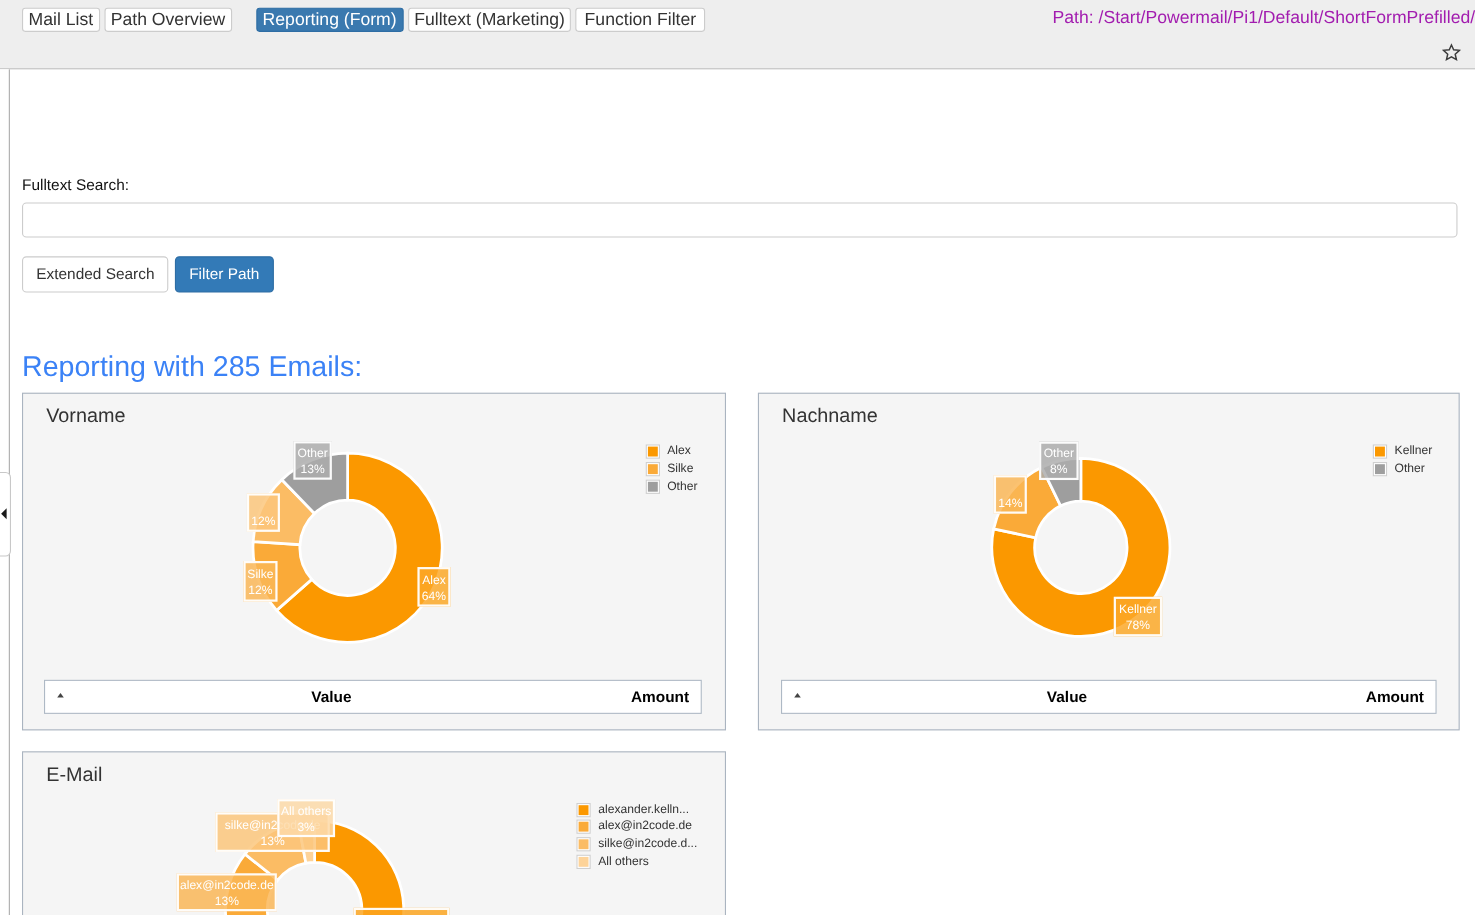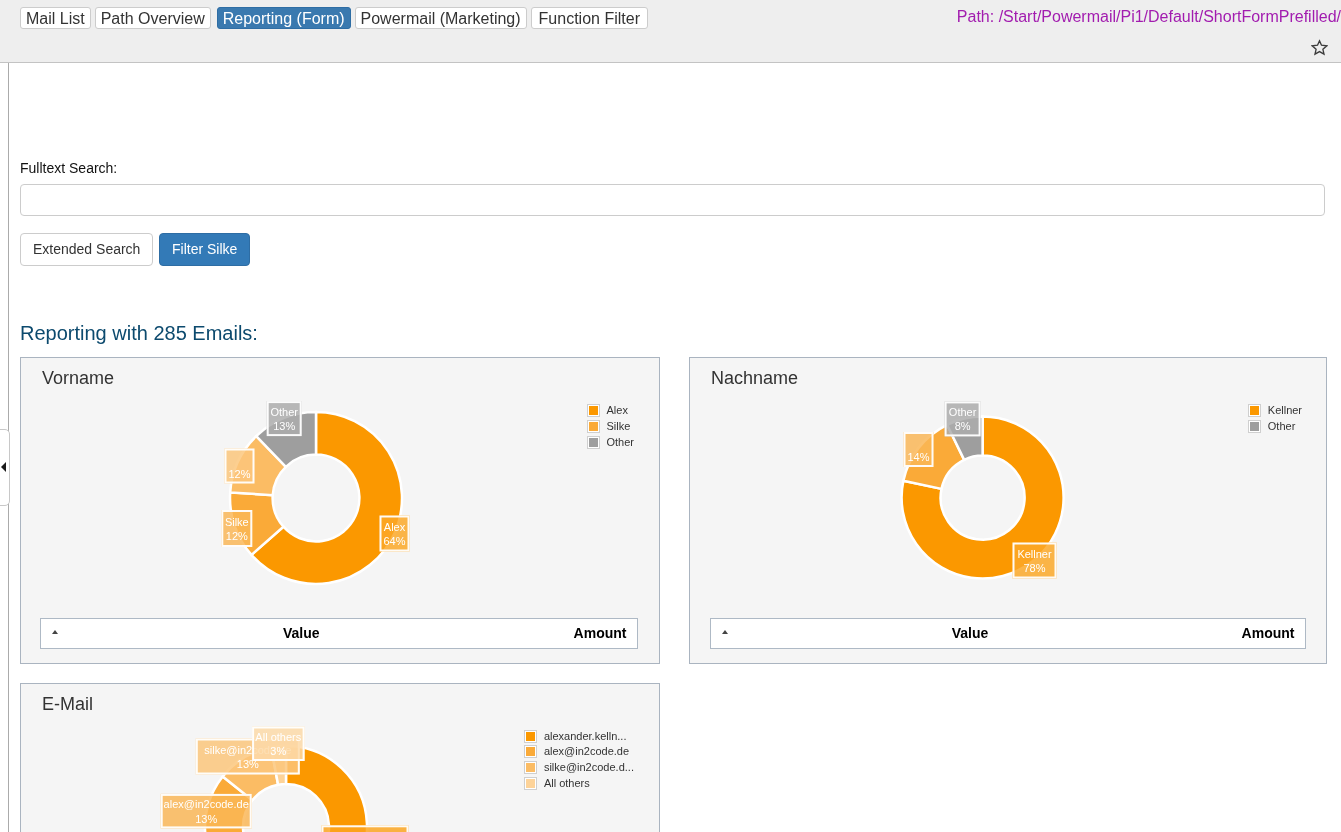--- a/index.html
+++ b/index.html
@@ -1,46 +1,46 @@
 <!DOCTYPE html>
 <html><head><meta charset="utf-8"><title>Form Reporting</title><style>
 *{margin:0;padding:0}
 body{font-family:"Liberation Sans",sans-serif;background:#fff}
 #page{position:relative;width:1341px;height:832px;overflow:hidden;background:#fff}
 .docheader{position:absolute;left:0;top:0;width:100%;height:62px;background:#eee;border-bottom:1px solid #c3c3c3}
 .dbtn{display:inline-block;font-size:16px;color:#333;background:#fff;border:1px solid #ccc;border-radius:3px;padding:3px 5px 1px;line-height:16px;margin-right:4px;vertical-align:top}
-.dbtn.active{background:#3a79af;border-color:#2e6da4;color:#fff;margin-left:2px}
+.dbtn.active{background:#3a79af;border-color:#2e6da4;color:#fff;margin-left:18px}
 .dbtn.fc{padding:3px 7px 1px}
 .path{position:absolute;right:0;top:8px;font-size:16px;color:#a21caf}
 h1{position:absolute;left:20px;top:108px;font-size:36px;font-weight:normal;color:#1a1a1a;line-height:40px}
 .flabel{position:absolute;left:20px;top:160px;font-size:14px;font-weight:normal;color:#111}
 .finput{position:absolute;left:20px;top:184px;width:1303px;height:30px;border:1px solid #ccc;border-radius:4px;background:#fff}
 .btn{position:absolute;top:233px;height:19px;line-height:19px;padding:6px 12px;font-size:14px;border-radius:4px;border:1px solid #ccc;background:#fff;color:#333}
 .btn.primary{background:#337ab7;border-color:#2e6da4;color:#fff}
-h2{position:absolute;left:20px;top:318px;font-size:20px;font-weight:normal;color:#0c4a6e;line-height:30px}
+h2{position:absolute;left:20px;top:318px;font-size:26px;font-weight:normal;color:#3b82f6;line-height:30px}
 .panel{position:absolute;background:#f5f5f5;border:1px solid #aab4c0}
 .ph{position:absolute;left:21px;top:10px;font-size:18px;color:#333}
 </style></head><body>
 <div id="page">
 <div class="docheader">
 <div style="position:absolute;left:20px;top:7px;white-space:nowrap">
-<span class="dbtn">Mail List</span><span class="dbtn">Path Overview</span><span class="dbtn active">Reporting (Form)</span><span class="dbtn">Powermail (Marketing)</span><span class="dbtn fc">Function Filter</span>
+<span class="dbtn">Mail List</span><span class="dbtn">Path Overview</span><span class="dbtn active">Reporting (Form)</span><span class="dbtn">Fulltext (Marketing)</span><span class="dbtn fc">Function Filter</span>
 </div>
 <div class="path">Path: /Start/Powermail/Pi1/Default/ShortFormPrefilled/</div>
 <svg style="position:absolute;right:13px;top:39px" width="17" height="17" viewBox="0 0 17 17">
         <path d="M8.5 1.9 L10.5 6.2 L15.8 6.8 L11.9 10.3 L13 15.2 L8.5 12.6 L4 15.2 L5.1 10.3 L1.2 6.8 L6.5 6.2 Z" fill="none" stroke="#3c3c3c" stroke-width="1.35"></path>
       </svg>
 </div>
 <div style="position:absolute;left:0;top:63px;width:8px;height:769px;background:#fff;border-right:1px solid #ababab"></div>
 <div style="position:absolute;left:-5px;top:429px;width:13px;height:75px;background:#fff;border:1px solid #c8c8c8;border-radius:5px"></div>
 <div style="position:absolute;left:1px;top:462px;width:0;height:0;border-top:5px solid transparent;border-bottom:5px solid transparent;border-right:5px solid #1a1a1a"></div>
 <div class="flabel">Fulltext Search:</div>
 <div class="finput"></div>
 <span class="btn" style="left:20px">Extended Search</span>
-<span class="btn primary" style="left:159px">Filter Silke</span>
+<span class="btn primary" style="left:159px">Filter Path</span>
 <h2>Reporting with 285 Emails:</h2>
 <div class="panel" style="left:20px;top:357px;width:638px;height:305px">
       <div class="ph">Vorname</div>
     </div>
     <div class="panel" style="left:689px;top:357px;width:636px;height:305px">
       <div class="ph">Nachname</div>
     </div>
     <div class="panel" style="left:20px;top:683px;width:638px;height:305px">
       <div class="ph">E-Mail</div>
     </div>

